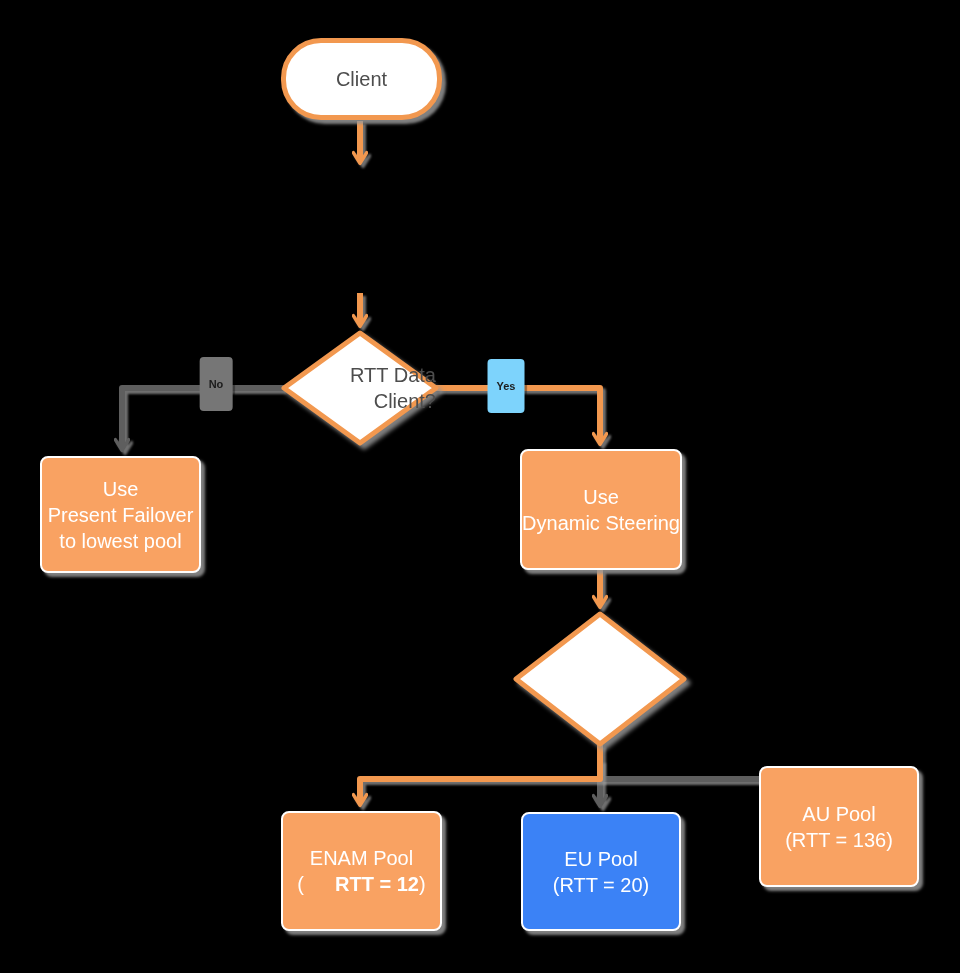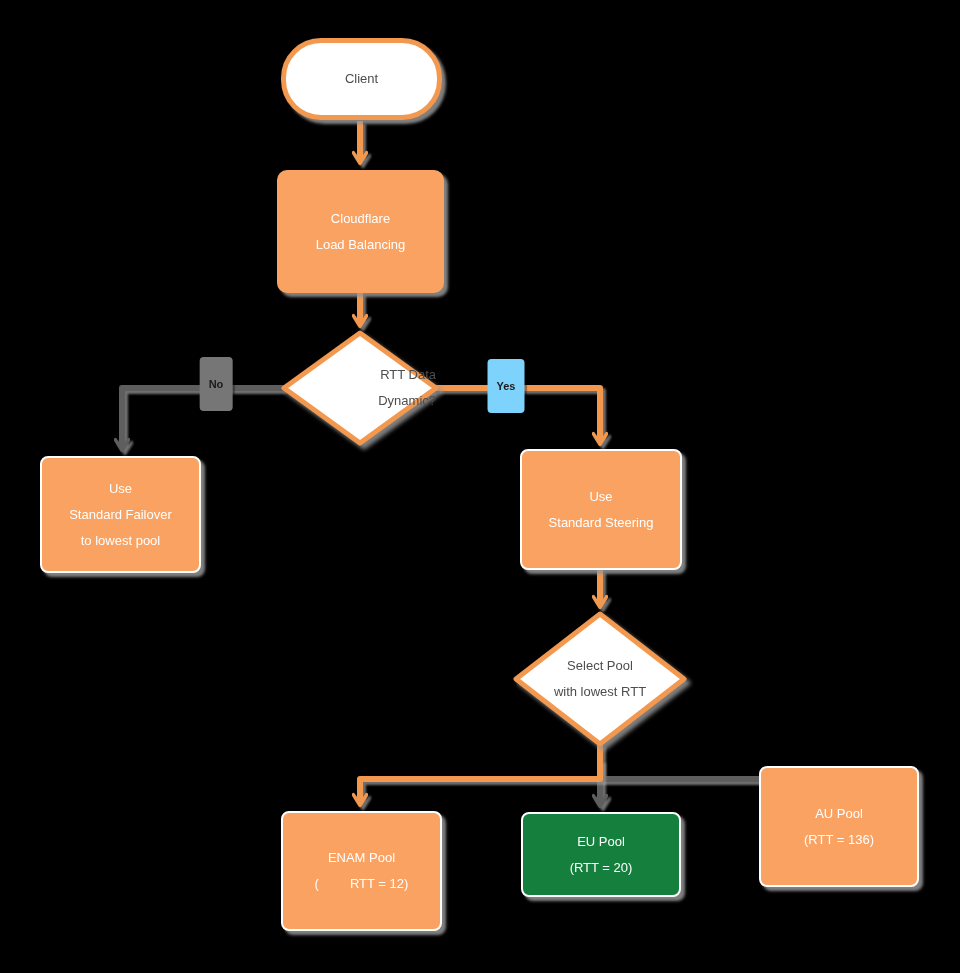--- a/index.html
+++ b/index.html
@@ -12,21 +12,21 @@
   #edges-svg{position:absolute;left:0;top:0;width:100%;height:100%;}
   #edges-svg path.edge{filter:drop-shadow(3px 3px 1px rgba(148,148,148,0.75));}
   #edges-svg polygon.diamond-shape{filter:drop-shadow(4px 4px 2px rgba(148,148,148,0.85));}
   .node{
     position:absolute;
     display:flex;
     flex-direction:column;
     justify-content:center;
     align-items:center;
     text-align:center;
-    font-size:13px;
+    font-size:20px;
     line-height:26px;
     box-sizing:border-box;
   }
   .node.shadow{box-shadow:4px 4px 3px rgba(150,150,150,0.85);}
   .node.diamond{background:transparent;}
   .badge{
     position:absolute;
     transform:translate(-50%,-50%);
     font-size:11px;
     font-weight:600;
@@ -57,46 +57,38 @@
       <path d="M360,293 L360,325" fill="none" stroke="#F2984F" stroke-width="6" stroke-linejoin="round" class="edge" marker-end="url(#arrow-orange_stroke)"></path>
       <path d="M436,388 L600,388 L600,443" fill="none" stroke="#F2984F" stroke-width="6" stroke-linejoin="round" class="edge" marker-end="url(#arrow-orange_stroke)"></path>
       <path d="M600,570 L600,606" fill="none" stroke="#F2984F" stroke-width="6" stroke-linejoin="round" class="edge" marker-end="url(#arrow-orange_stroke)"></path>
       <path d="M600,744 L600,779 L360,779 L360,804" fill="none" stroke="#F2984F" stroke-width="6" stroke-linejoin="round" class="edge" marker-end="url(#arrow-orange_stroke)"></path>
       <polygon points="360,333 436,388 360,443 284,388" fill="#FFFFFF" stroke="#F2984F" stroke-width="5" stroke-linejoin="round" class="diamond-shape"></polygon>
       <polygon points="600,614 684,679 600,744 516,679" fill="#FFFFFF" stroke="#F2984F" stroke-width="5" stroke-linejoin="round" class="diamond-shape"></polygon>
     </svg>
 <div class="node terminator shadow" style="left: 281px; top: 38px; width: 161px; height: 82px; color: rgb(77, 77, 77); background: rgb(255, 255, 255); border: 5px solid rgb(242, 152, 79); border-radius: 40px;">
       <div><span>Client</span></div>
     </div>
-    <div class="node rect shadow" style="left: 277px; top: 170px; width: 167px; height: 123px; color: rgb(255, 255, 255); background: rgb(249, 162, 98); border-radius: 10px;">
-      <div><span>Cloudflare</span></div>
-      <div><span>Load Balancing</span></div>
-    </div>
     <div class="node diamond" style="left: 284px; top: 333px; width: 152px; height: 110px; color: rgb(77, 77, 77); align-items: flex-end;">
       <div><span>RTT Data</span></div>
-      <div><span>Dynamic?</span></div>
+      <div><span>Client?</span></div>
     </div>
     <div class="node rect shadow" style="left: 40px; top: 456px; width: 161px; height: 117px; color: rgb(255, 255, 255); background: rgb(249, 162, 98); border: 2px solid rgb(255, 255, 255); border-radius: 8px;">
       <div><span>Use</span></div>
-      <div><span>Standard Failover</span></div>
+      <div><span>Present Failover</span></div>
       <div><span>to lowest pool</span></div>
     </div>
     <div class="node rect shadow" style="left: 520px; top: 449px; width: 162px; height: 121px; color: rgb(255, 255, 255); background: rgb(249, 162, 98); border: 2px solid rgb(255, 255, 255); border-radius: 8px;">
       <div><span>Use</span></div>
-      <div><span>Standard Steering</span></div>
-    </div>
-    <div class="node diamond" style="left: 516px; top: 614px; width: 168px; height: 130px; color: rgb(77, 77, 77);">
-      <div><span>Select Pool</span></div>
-      <div><span>with lowest RTT</span></div>
+      <div><span>Dynamic Steering</span></div>
     </div>
     <div class="node rect shadow" style="left: 281px; top: 811px; width: 161px; height: 120px; color: rgb(255, 255, 255); background: rgb(249, 162, 98); border: 2px solid rgb(255, 255, 255); border-radius: 8px;">
       <div><span>ENAM Pool</span></div>
-      <div><span>(</span><span style="font-weight: normal; padding-left: 31px;">RTT = 12</span><span>)</span></div>
+      <div><span>(</span><span style="font-weight: bold; padding-left: 31px;">RTT = 12</span><span>)</span></div>
     </div>
-    <div class="node rect shadow" style="left: 521px; top: 812px; width: 160px; height: 85px; color: rgb(255, 255, 255); background: #15803d; border: 2px solid rgb(255, 255, 255); border-radius: 8px;">
+    <div class="node rect shadow" style="left: 521px; top: 812px; width: 160px; height: 119px; color: rgb(255, 255, 255); background: #3b82f6; border: 2px solid rgb(255, 255, 255); border-radius: 8px;">
       <div><span>EU Pool</span></div>
       <div><span>(RTT = 20)</span></div>
     </div>
     <div class="node rect shadow" style="left: 759px; top: 766px; width: 160px; height: 121px; color: rgb(255, 255, 255); background: rgb(249, 162, 98); border: 2px solid rgb(255, 255, 255); border-radius: 8px;">
       <div><span>AU Pool</span></div>
       <div><span>(RTT = 136)</span></div>
     </div>
     <div class="badge" style="left: 216px; top: 384px; background: rgb(118, 118, 118); color: rgb(28, 28, 28);">No</div>
     <div class="badge" style="left: 506px; top: 386px; background: #7dd3fc; color: rgb(28, 28, 28);">Yes</div>
   </div>

